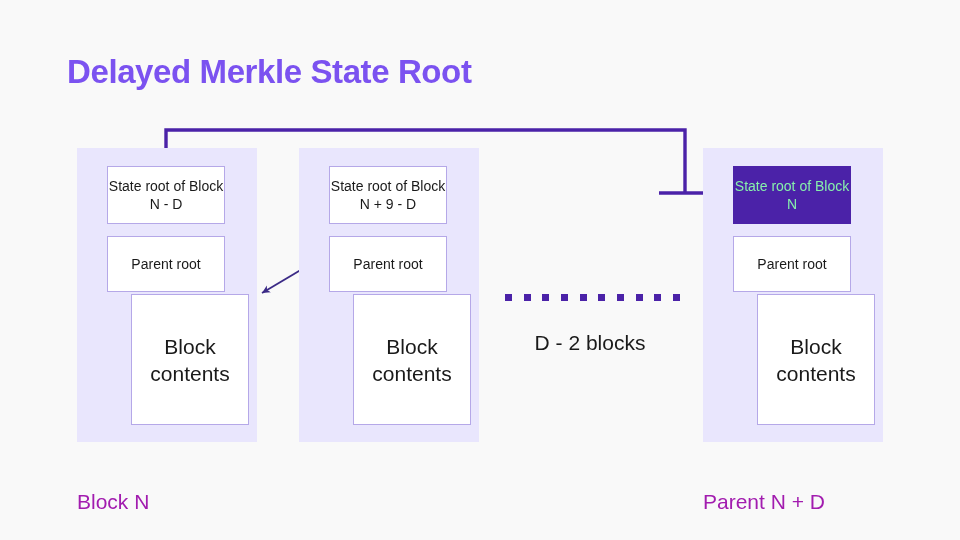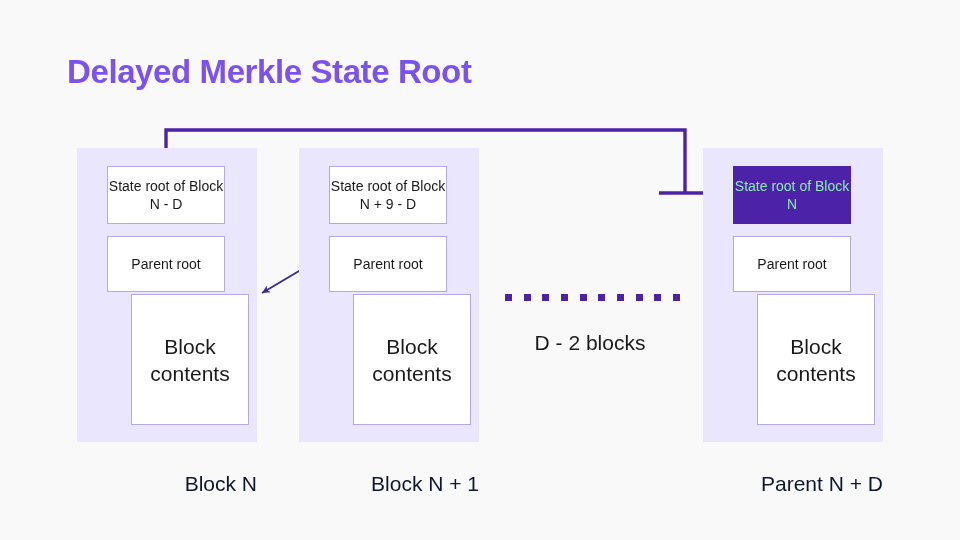--- a/index.html
+++ b/index.html
@@ -118,25 +118,25 @@
     width: 200px;
     text-align: center;
     font-size: 21px;
     color: #1A1A1A;
     line-height: 28px;
   }
 
   
   .caption {
     position: absolute;
-    top: 470px;
+    top: 488px;
     width: 180px;
-    text-align: right;
+    text-align: left;
     font-size: 21px;
-    color: #0f172a;
+    color: #a21caf;
     line-height: 28px;
   }
   .cap-n  { left: 77px; }
   .cap-n1 { left: 299px; }
   .cap-nd { left: 703px; }
 </style>
 </head>
 <body>
 
 <div id="canvas">
@@ -171,21 +171,20 @@
     <div class="cell cell-parent">Parent root</div>
     <div class="cell cell-contents">Block contents</div>
   </div>
   <div class="caption cap-n">Block N</div>
 
   <div class="block-col col-n1">
     <div class="cell cell-stateroot">State root of Block N + 9 - D</div>
     <div class="cell cell-parent">Parent root</div>
     <div class="cell cell-contents">Block contents</div>
   </div>
-  <div class="caption cap-n1">Block N + 1</div>
 
   <div class="dots-row">
     <span class="dot"></span>
     <span class="dot"></span>
     <span class="dot"></span>
     <span class="dot"></span>
     <span class="dot"></span>
     <span class="dot"></span>
     <span class="dot"></span>
     <span class="dot"></span>

